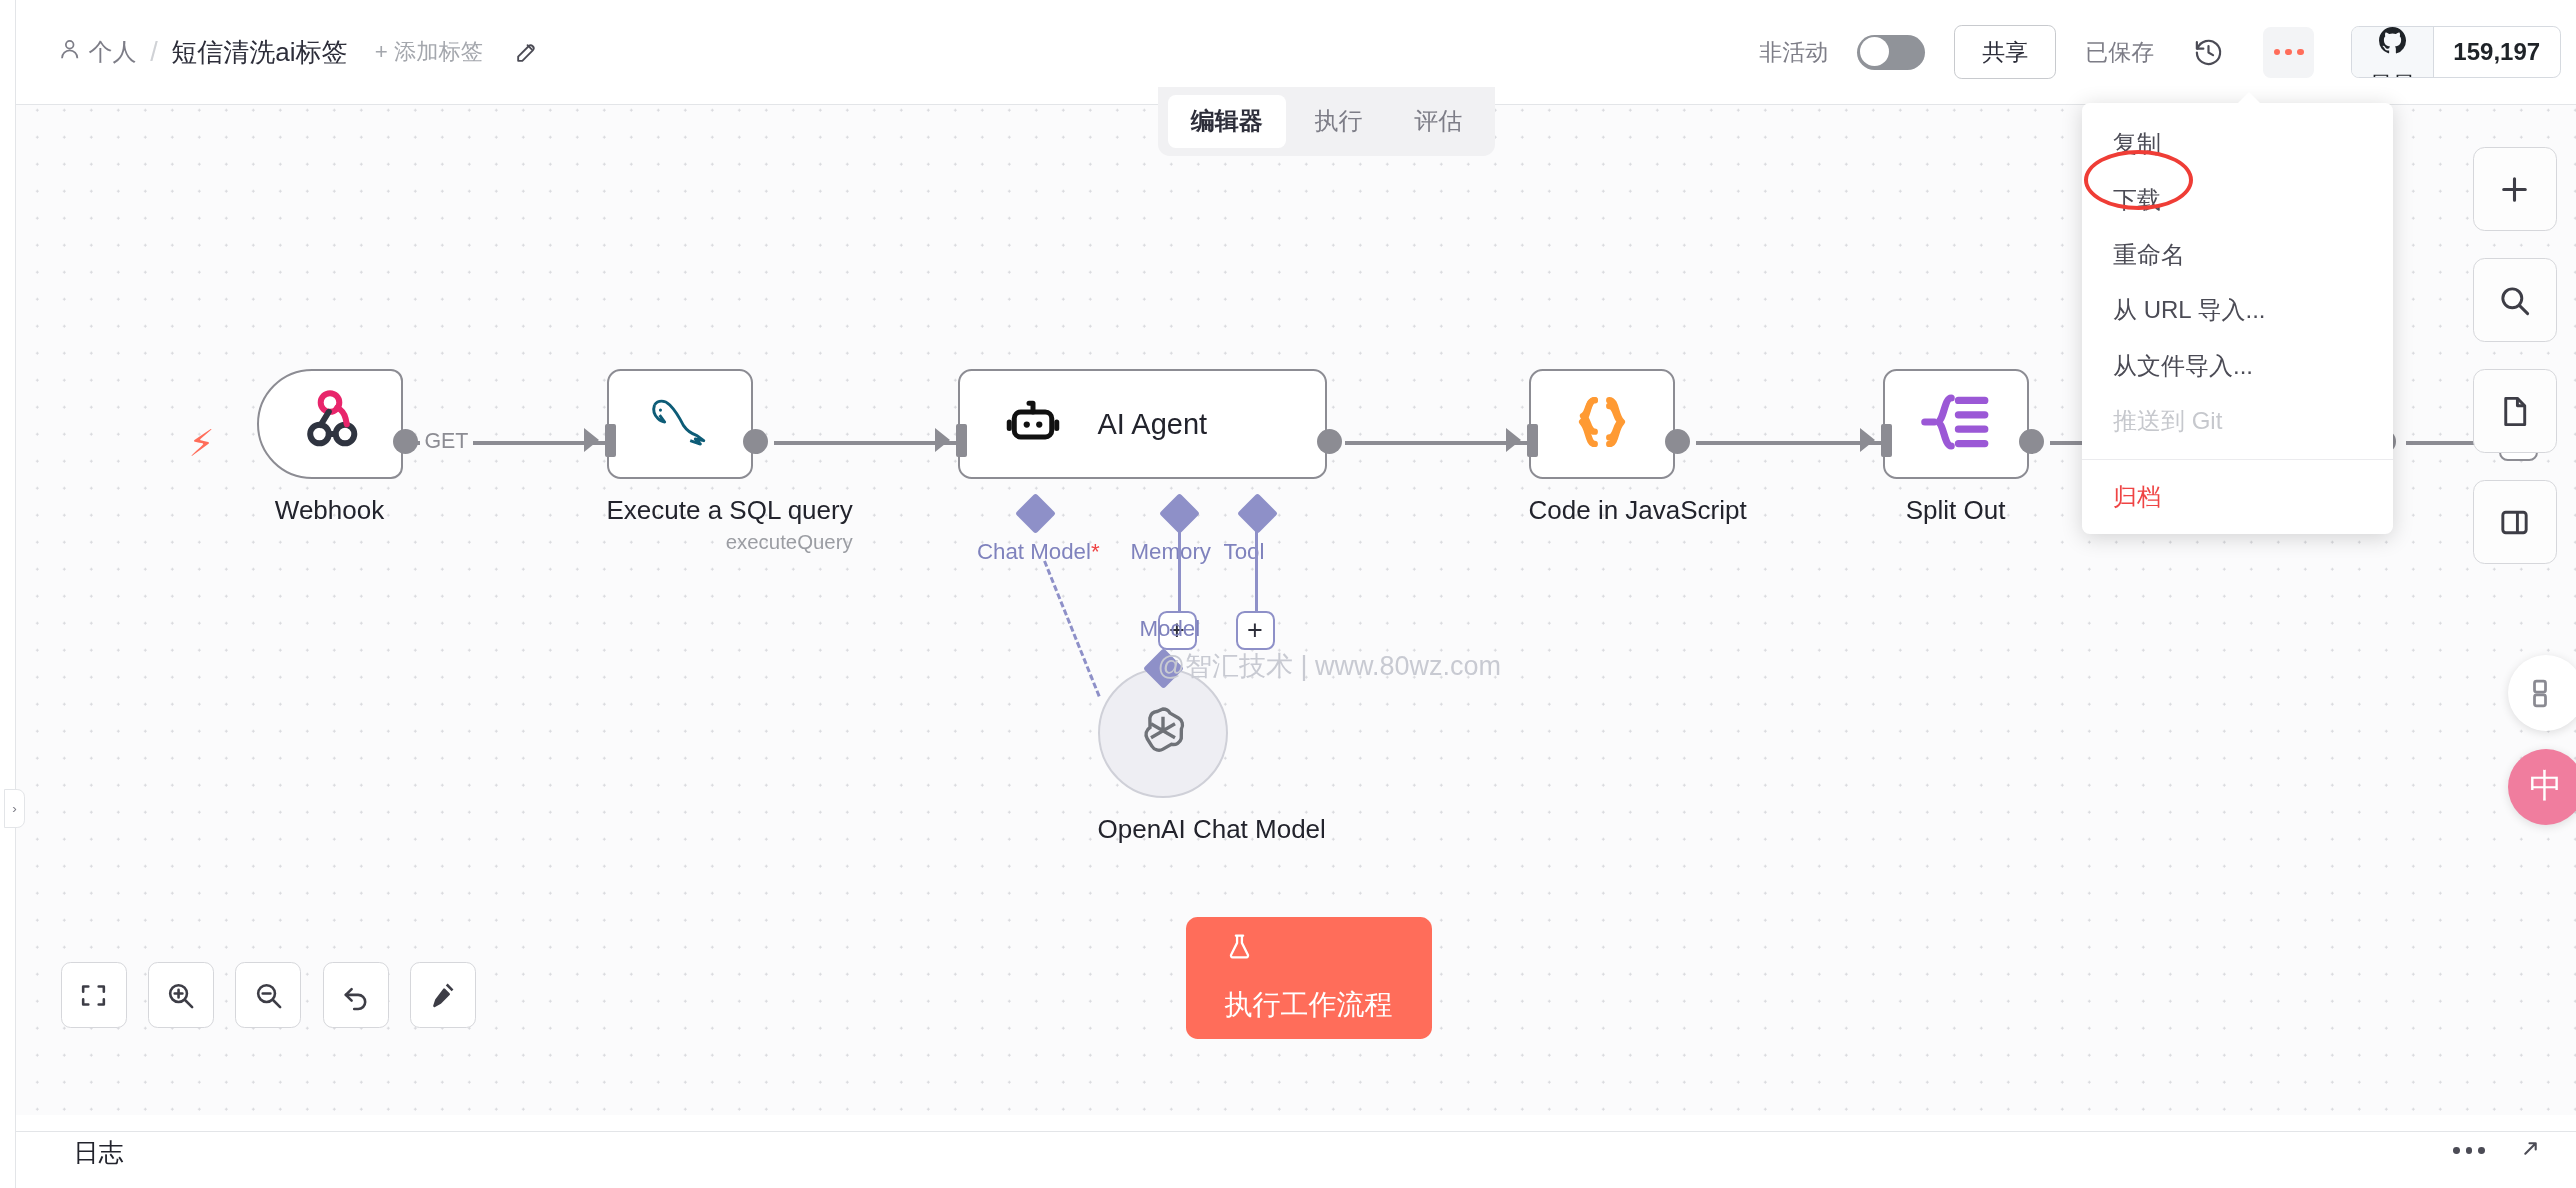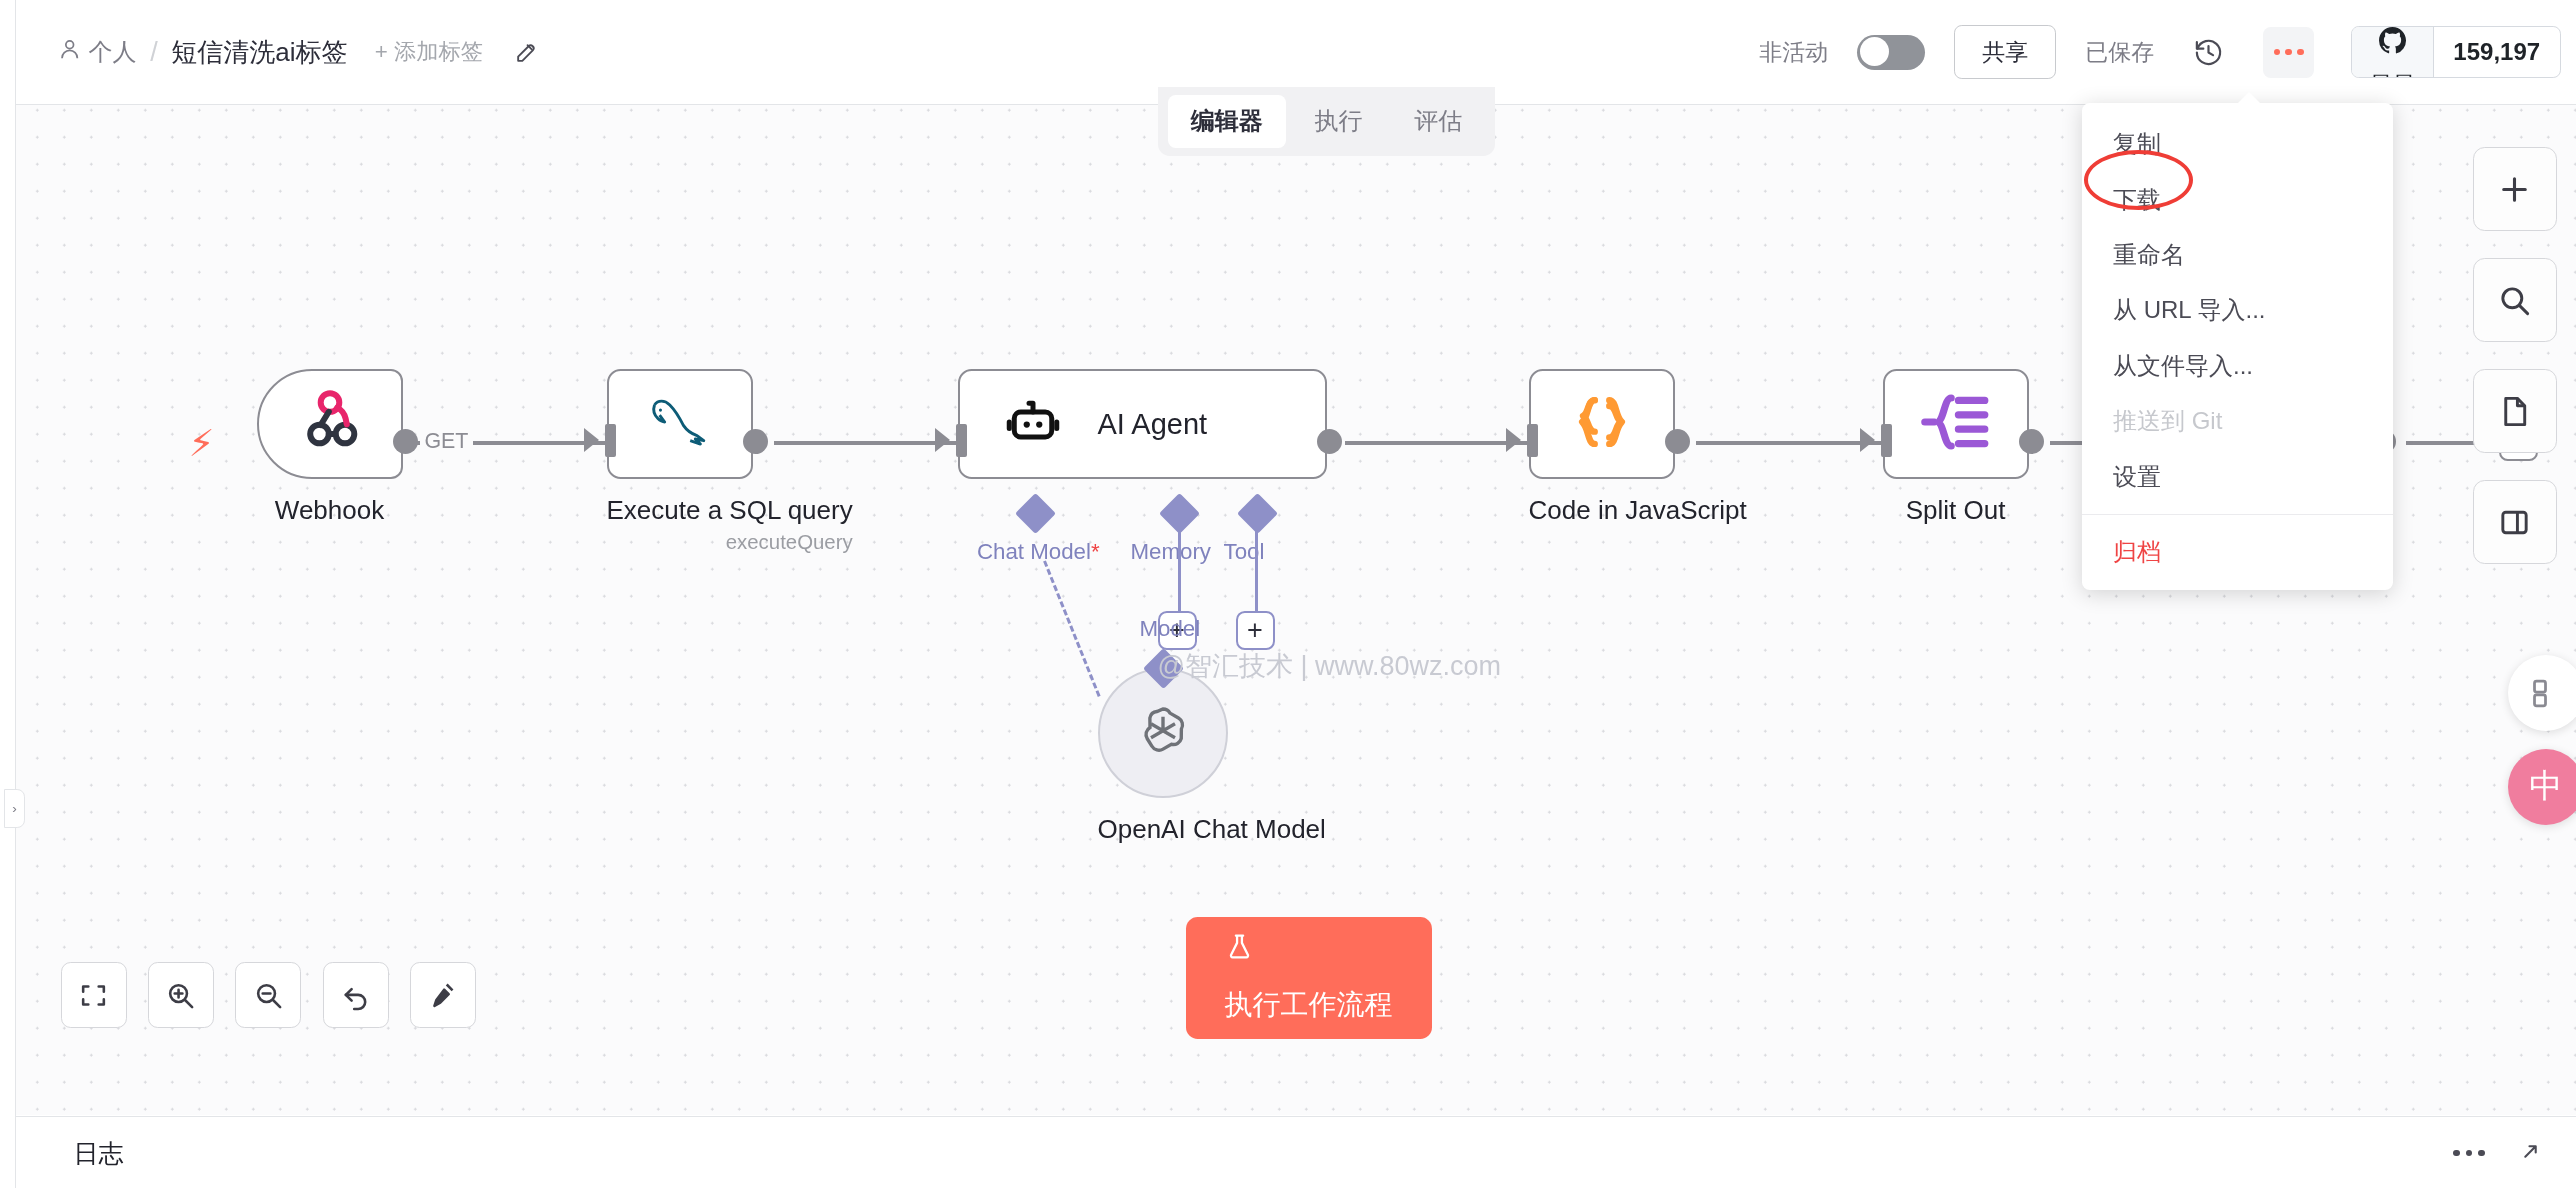--- a/index.html
+++ b/index.html
@@ -203,23 +203,23 @@
   .menu-item.disabled { color: #c6c8cd; }
   .menu-item.danger { color: #ef4444; }
   .menu-divider { height: 1px; background: #ebebee; margin: 9.7px 0; }
   .circle-hl {
     position: absolute; left: 1.9px; top: 47px; width: 109px; height: 60px;
     border: 4.9px solid #ef3d36; border-radius: 50%; pointer-events: none;
   }
 
   
   .bottom-bar {
-    position: absolute; left: 15.5px; bottom: 0; right: 0; height: 73px;
+    position: absolute; left: 15.5px; bottom: 0; right: 0; height: 58px;
     background: #fff; border-top: 1px solid #e3e5e8;
-    display: flex; align-items: center; padding: 16px 33px; z-index: 20;
+    display: flex; align-items: flex-start; padding: 4px 33px; z-index: 20;
   }
   .logs-label { font-size: 25px; color: #22232c; margin-left: 25px; }
   .bottom-right { margin-left: auto; display: flex; align-items: center; gap: 33px; color: #4b4b55; }
   .dots-dark { display: flex; gap: 5.8px; }
   .dots-dark i { width: 6.8px; height: 6.8px; border-radius: 50%; background: #4b4b55; display: block; }
 </style>
 </head>
 <body>
 
 <div id="app">
@@ -503,21 +503,20 @@
     </div>
   </div>
 
   <div class="menu">
     <div class="menu-item">复制</div>
     <div class="menu-item">下载</div>
     <div class="menu-item">重命名</div>
     <div class="menu-item">从 URL 导入...</div>
     <div class="menu-item">从文件导入...</div>
     <div class="menu-item disabled">推送到 Git</div>
-    <div class="menu-item">设置</div>
     <div class="menu-divider"></div>
     <div class="menu-item danger">归档</div>
     <div class="circle-hl"></div>
   </div>
 
   <div class="bottom-bar">
     <span class="logs-label">日志</span>
     <div class="bottom-right">
       <span class="dots-dark">
           <i></i>

